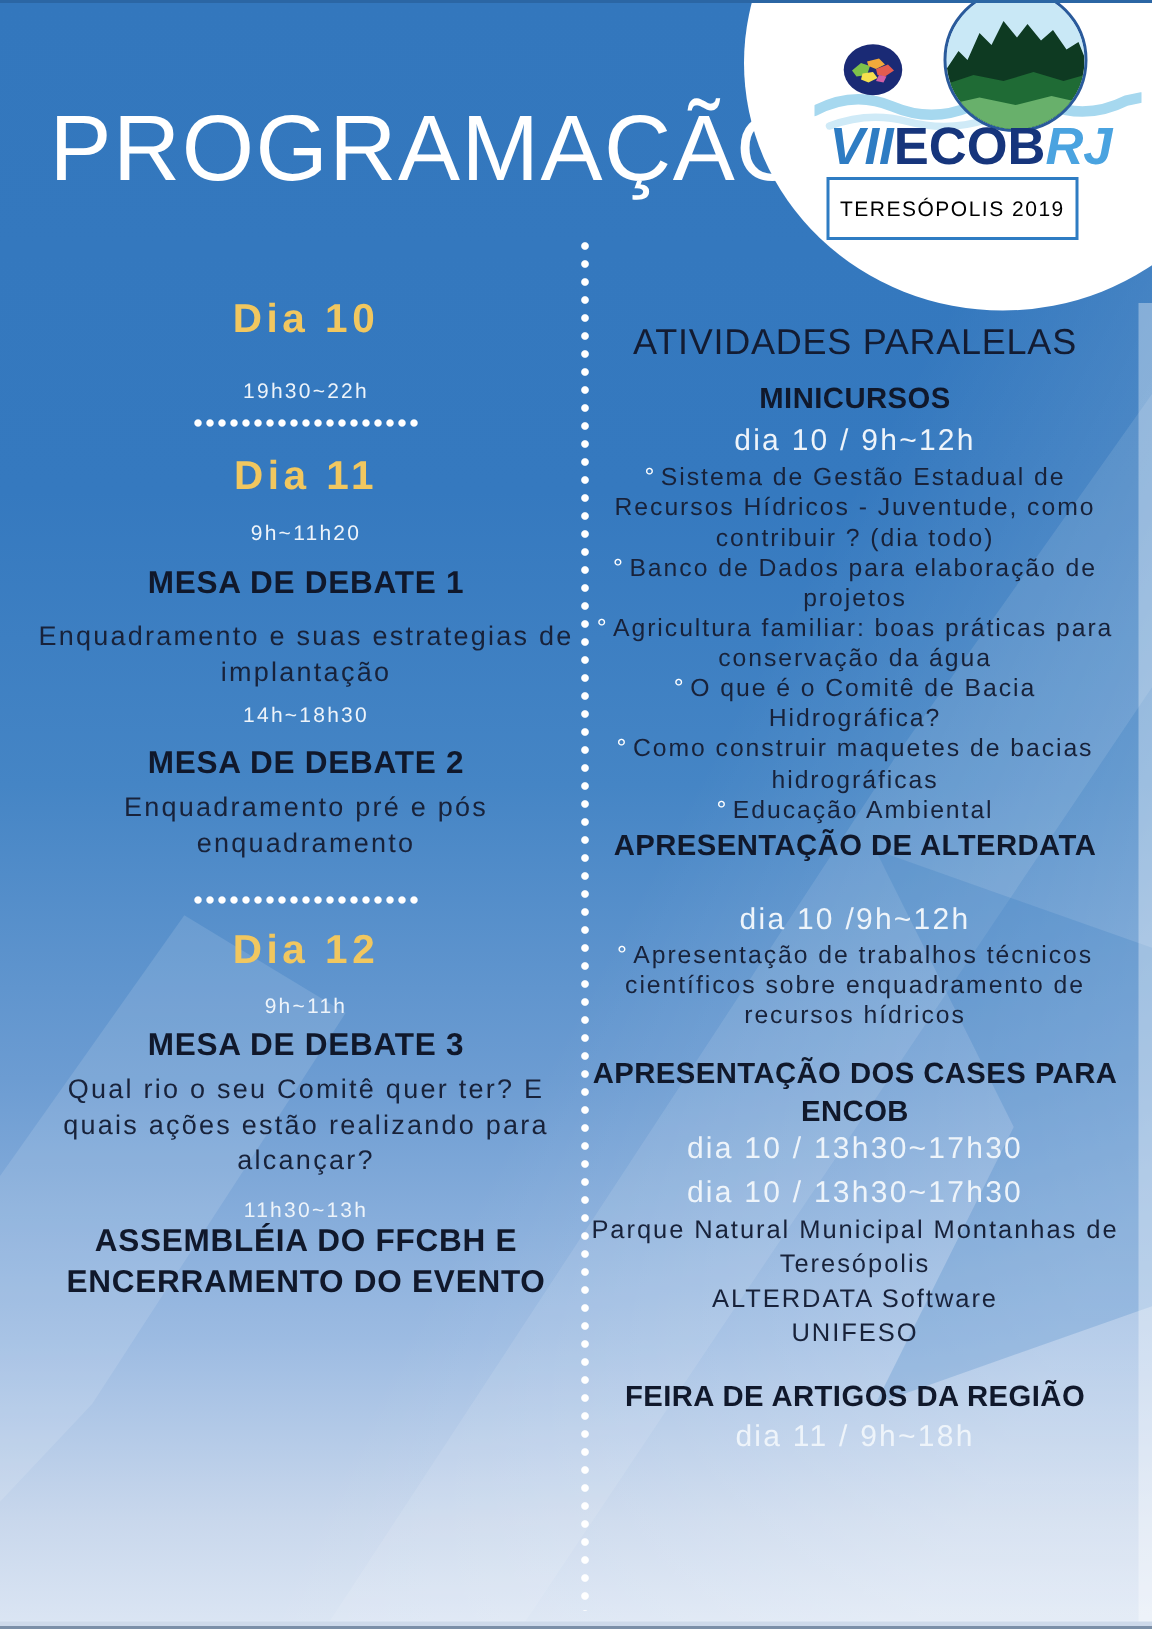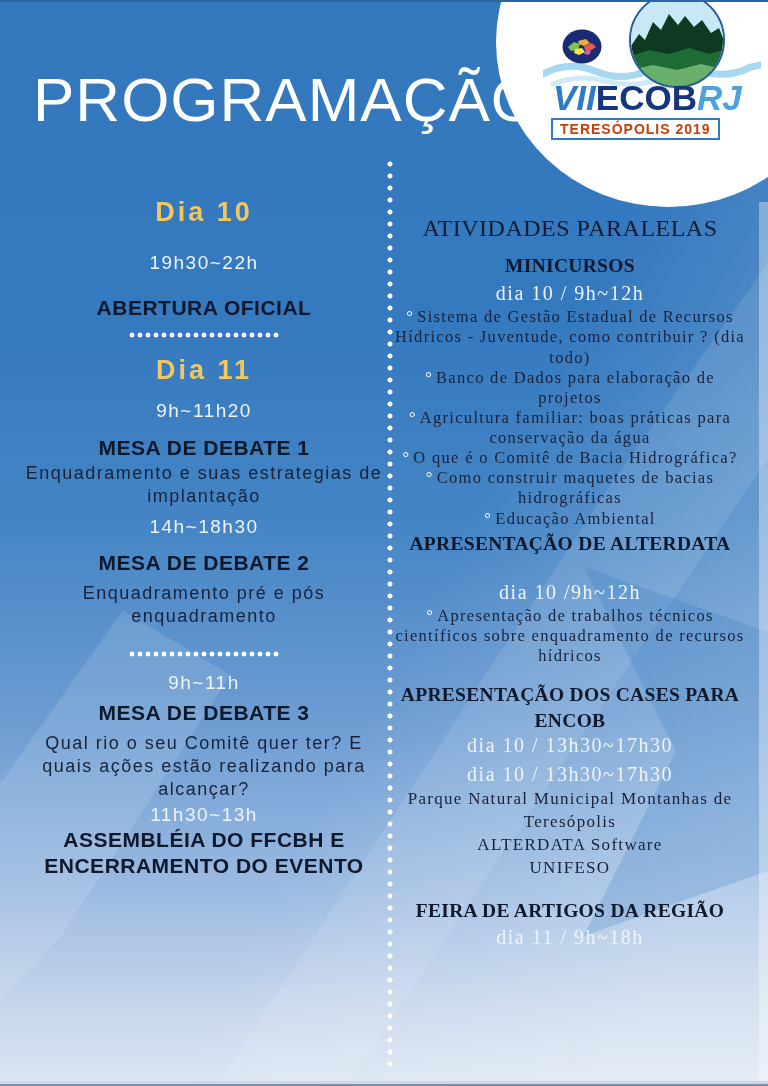--- a/index.html
+++ b/index.html
@@ -29,64 +29,64 @@
   
   .title{position:absolute;left:33px;top:62px;color:#ffffff;font-size:62px;font-weight:400;letter-spacing:1px;}
   .logo-ellipse{position:absolute;left:496px;top:-125px;width:345px;height:330px;background:#ffffff;border-radius:50%;}
   .logo-waves{position:absolute;left:543px;top:48px;width:218px;height:40px;}
   .logo-mountain{position:absolute;left:629px;top:-10px;width:92px;height:92px;border-radius:50%;overflow:hidden;border:2px solid #2a5a9b;background:#c9e8f6;}
   .logo-map{position:absolute;left:562px;top:27px;width:40px;height:35px;}
   .logo-text{position:absolute;left:553px;top:78px;width:215px;white-space:nowrap;font-weight:bold;font-size:35px;line-height:1;}
   .logo-vii{color:#2e7cc3;font-style:italic;}
   .logo-ecob{color:#16357c;}
   .logo-rj{color:#4aa3e0;font-style:italic;}
-  .logo-subtitle{position:absolute;left:551px;top:116px;background:#ffffff;border:2px solid #2e7cc3;color:#c2410c;
-    font-weight:bold;font-size:14px;letter-spacing:1px;padding:1px 7px;white-space:nowrap;}
+  .logo-subtitle{position:absolute;left:551px;top:116px;background:#ffffff;border:2px solid #2e7cc3;color:#000000;
+    font-weight:normal;font-size:14px;letter-spacing:1px;padding:11px 7px;white-space:nowrap;}
 
   
   .vdivider{position:absolute;left:386px;top:158px;width:8px;height:914px;
     background-image:radial-gradient(circle at 4px 4px,#ffffff 2.2px,rgba(255,255,255,0) 2.9px);
     background-size:8px 12px;background-repeat:repeat-y;}
   .hsep{width:152px;height:8px;margin:10px auto 16px auto;
     background-image:radial-gradient(circle at 4px 4px,#ffffff 2.1px,rgba(255,255,255,0) 2.8px);
     background-size:8px 8px;background-repeat:repeat-x;}
 
   
   .col-left{position:absolute;left:24px;top:185px;width:360px;text-align:center;}
-  .col-right{position:absolute;left:394px;top:205px;width:352px;text-align:center;font-family:Liberation Serif, serif;}
+  .col-right{position:absolute;left:394px;top:205px;width:352px;text-align:center;}
 
   .day{color:#f1c75f;font-size:27px;font-weight:bold;letter-spacing:3px;}
-  .time{color:#eef4fa;font-size:19px;letter-spacing:1.5px;}
+  .time{color:#eef4fa;font-size:14px;letter-spacing:1.5px;}
   .event-title{color:#10182b;font-size:21px;font-weight:bold;letter-spacing:0.5px;line-height:1.25;}
   .event-desc{color:#18223a;font-size:18px;letter-spacing:1.5px;line-height:1.3;}
 
   .rc-heading{color:#131c33;font-size:24px;font-weight:500;letter-spacing:0.5px;padding-top:8px;}
   .rc-title{color:#10182b;font-size:19.5px;font-weight:bold;letter-spacing:0.3px;line-height:1.3;}
   .rc-time{color:#eef4fa;font-size:20px;letter-spacing:1.5px;}
   .bullet{color:#18223a;font-size:16.5px;letter-spacing:1.3px;line-height:1.22;}
   .marker{color:#ffffff;margin-right:3px;}
   .venue{color:#18223a;font-size:17px;letter-spacing:1.3px;line-height:1.35;}
 
   
   .m-day1{margin-top:10px;}
   .m-time1{margin-top:24px;}
   .m-ev1{margin-top:21px;}
   .m-day2{margin-top:2px;}
   .m-time2{margin-top:14px;}
   .m-mesa1{margin-top:13px;}
-  .m-desc1{margin-top:0;}
+  .m-desc1{margin-top:11px;}
   .m-time3{margin-top:8px;}
   .m-mesa2{margin-top:12px;}
   .m-desc2{margin-top:5px;}
   .sep2{margin:22px auto 14px auto;}
   .m-day3{margin-top:0;}
   .m-time4{margin-top:13px;}
   .m-mesa3{margin-top:6px;}
   .m-desc3{margin-top:5px;}
-  .m-time5{margin-top:2px;}
+  .m-time5{margin-top:13px;}
   .m-assem{margin-top:1px;}
 
   
   .m-s0t{margin-top:11px;}
   .m-s0time{margin-top:4px;}
   .m-s0b{margin-top:2px;}
   .m-s1t{margin-top:2px;}
   .m-s1time{margin-top:25px;}
   .m-s1b{margin-top:2px;}
   .m-s2t{margin-top:16px;}
@@ -136,34 +136,34 @@
   </div>
   <div class="logo-text"><span class="logo-vii">VII</span><span class="logo-ecob">ECOB</span><span class="logo-rj">RJ</span></div>
   <div class="logo-subtitle">TERESÓPOLIS 2019</div>
 
   <div class="vdivider"></div>
 
   <div class="col-left">
 
     <div class="day m-day1">Dia 10</div>
     <div class="time m-time1">19h30~22h</div>
-    <div class="event-title m-ev1">ABERTURA OFICIAL</div>
 
     <div class="hsep"></div>
 
     <div class="day m-day2">Dia 11</div>
     <div class="time m-time2">9h~11h20</div>
     <div class="event-title m-mesa1">MESA DE DEBATE 1</div>
     <div class="event-desc m-desc1">Enquadramento e suas estrategias de implantação</div>
     <div class="time m-time3">14h~18h30</div>
     <div class="event-title m-mesa2">MESA DE DEBATE 2</div>
     <div class="event-desc m-desc2">Enquadramento pré e pós enquadramento</div>
 
     <div class="hsep sep2"></div>
 
+    <div class="day m-day3">Dia 12</div>
     <div class="time m-time4">9h~11h</div>
     <div class="event-title m-mesa3">MESA DE DEBATE 3</div>
     <div class="event-desc m-desc3">Qual rio o seu Comitê quer ter? E quais ações estão realizando para alcançar?</div>
     <div class="time m-time5">11h30~13h</div>
     <div class="event-title m-assem">ASSEMBLÉIA DO FFCBH E ENCERRAMENTO DO EVENTO</div>
 
   </div>
 
   <div class="col-right">
 

